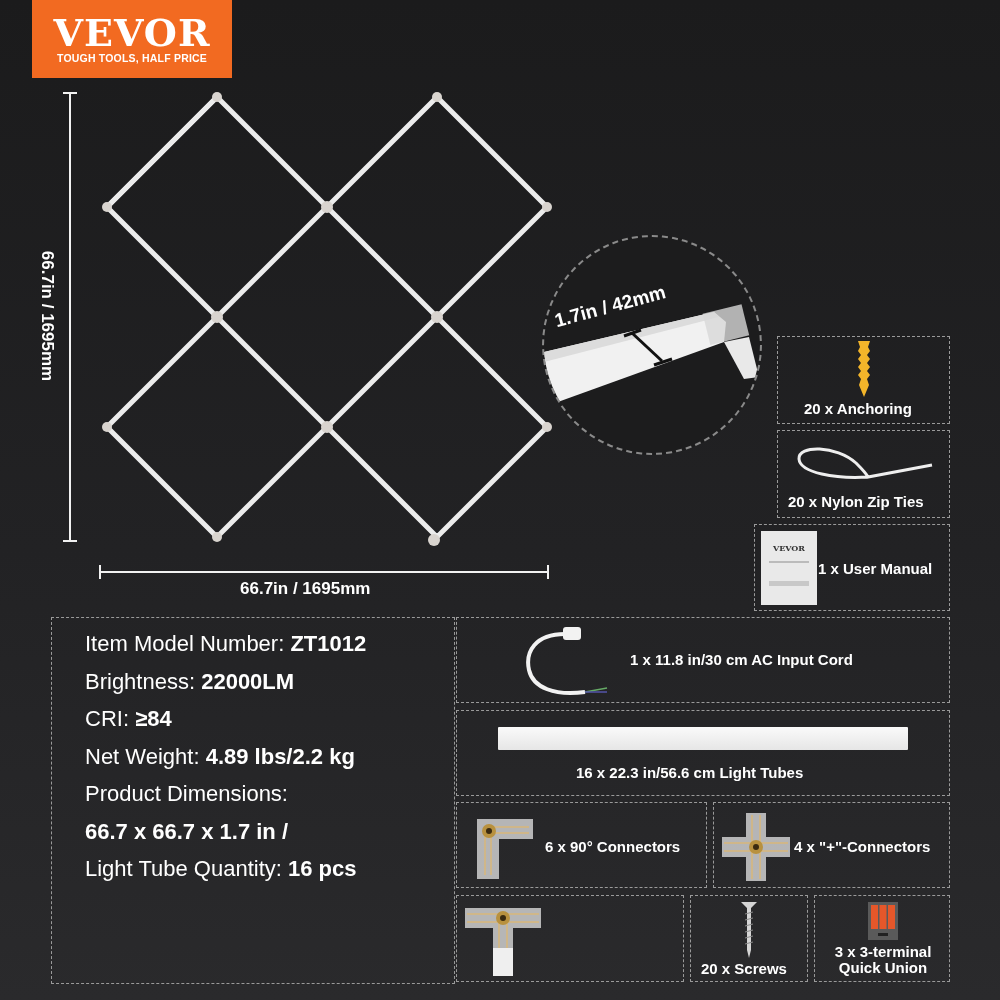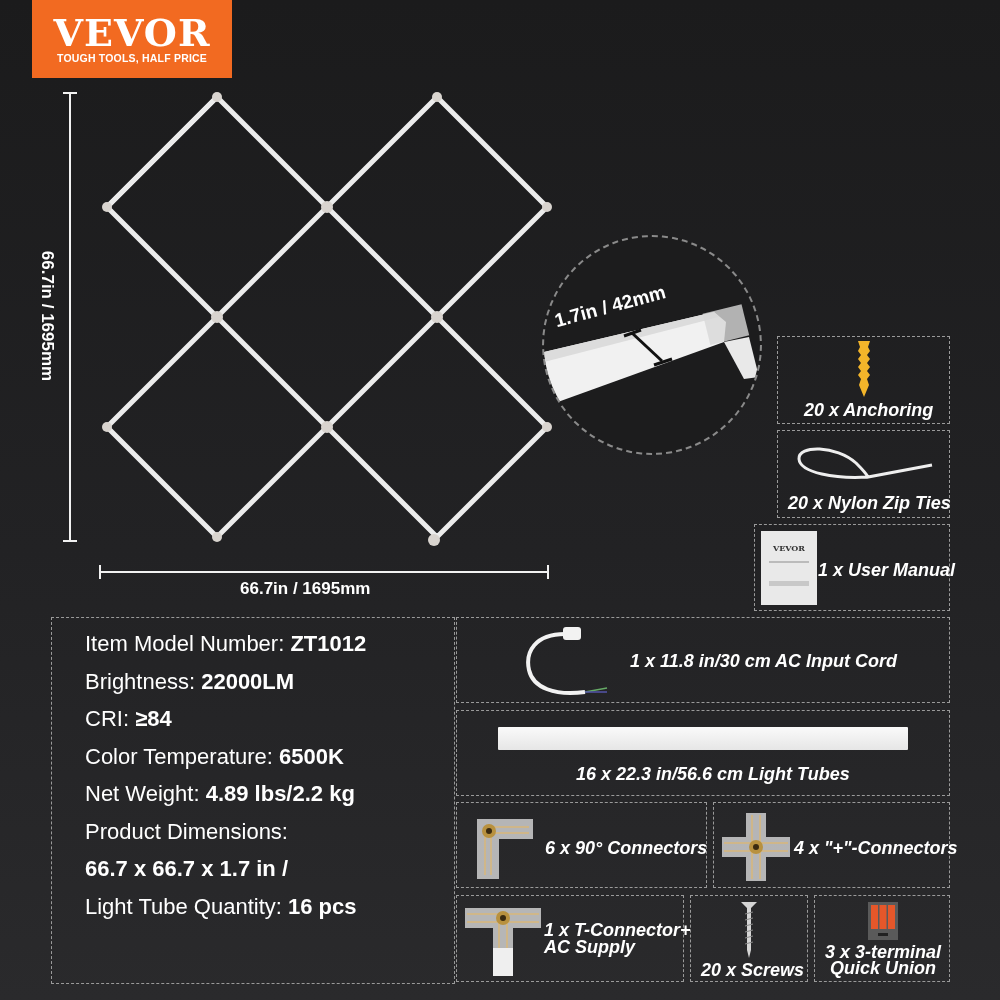--- a/index.html
+++ b/index.html
@@ -34,21 +34,21 @@
   .zoom-circle {
     left: 542px; top: 235px; width: 220px; height: 220px; border-radius: 50%;
     border: 2px dashed #8a8a8a; overflow: hidden; background: #1c1c1d;
   }
   .zoom-text {
     left: 558px; top: 310px; font-weight: bold; font-size: 19px;
     transform: rotate(-15deg); transform-origin: left bottom; white-space: nowrap;
   }
 
   .box { border: 1.5px dashed #9a9a9a; }
-  .item-label { font-weight: bold; font-size: 18px; white-space: nowrap; font-style: italic; }
+  .item-label { font-weight: bold; font-size: 15px; white-space: nowrap; }
 
   .specs { left: 51px; top: 617px; width: 404px; height: 367px; padding: 7px 0 0 33px; }
   .spec-line { font-size: 22px; line-height: 37.5px; white-space: nowrap; }
   .spec-line b { font-weight: bold; }
 </style>
 </head>
 <body>
 
 <div class="abs logo">
   <div class="brand">VEVOR</div>
@@ -121,21 +121,20 @@
     <div style="margin:8px 8px 0;height:2px;background:#bbb"></div>
     <div style="margin:18px 8px 0;height:5px;background:#c8c8c8"></div>
   </div>
   <div class="abs item-label" style="left:63px;top:35px">1 x User Manual</div>
 </div>
 
 <div class="abs box specs">
   <div class="spec-line"><span>Item Model Number: </span><b>ZT1012</b></div>
   <div class="spec-line"><span>Brightness: </span><b>22000LM</b></div>
   <div class="spec-line"><span>CRI: </span><b>≥84</b></div>
-  <div class="spec-line"><span>Color Temperature: </span><b>6500K</b></div>
   <div class="spec-line"><span>Net Weight: </span><b>4.89 lbs/2.2 kg</b></div>
   <div class="spec-line">Product Dimensions:</div>
   <div class="spec-line" style="font-weight:bold">66.7 x 66.7 x 1.7 in /</div>
   <div class="spec-line"><span>Light Tube Quantity: </span><b>16 pcs</b></div>
 </div>
 
 <div class="abs box" style="left:456px;top:617px;width:494px;height:86px">
   <svg class="abs" style="left:68px;top:4px" width="100" height="76" viewBox="0 0 100 76">
     <path d="M40,12 C10,12 0,30 4,48 C8,66 30,74 60,70" stroke="#f2f2f2" stroke-width="4" fill="none"></path>
     <rect x="38" y="5" width="18" height="13" rx="3" fill="#f2f2f2"></rect>
@@ -186,24 +185,20 @@
     <g stroke="#d9b77a" stroke-width="1.5">
         <line x1="4" y1="10" x2="76" y2="10"></line>
         <line x1="4" y1="18" x2="76" y2="18"></line>
         <line x1="36" y1="18" x2="36" y2="44"></line>
         <line x1="44" y1="18" x2="44" y2="44"></line>
       </g>
     <circle cx="40" cy="14" r="7" fill="#b8913f"></circle>
       <circle cx="40" cy="14" r="3" fill="#3a2a10"></circle>
     <rect x="30" y="44" width="20" height="28" fill="#efefef"></rect>
   </svg>
-  <div class="abs item-label" style="left:87px;top:26px;line-height:17px">
-    <div>1 x T-Connector+</div>
-    <div>AC Supply</div>
-  </div>
 </div>
 
 <div class="abs box" style="left:690px;top:895px;width:118px;height:87px">
   <svg class="abs" style="left:48px;top:4px" width="20" height="60" viewBox="0 0 20 60">
     <path d="M2,2 H18 L12,8 V50 L10,58 L8,50 V8 Z" fill="#d5d5d5"></path>
     <g stroke="#888" stroke-width="1">
         <line x1="6" y1="14" x2="14" y2="12"></line>
         <line x1="6" y1="20" x2="14" y2="18"></line>
         <line x1="6" y1="26" x2="14" y2="24"></line>
         <line x1="6" y1="32" x2="14" y2="30"></line>

